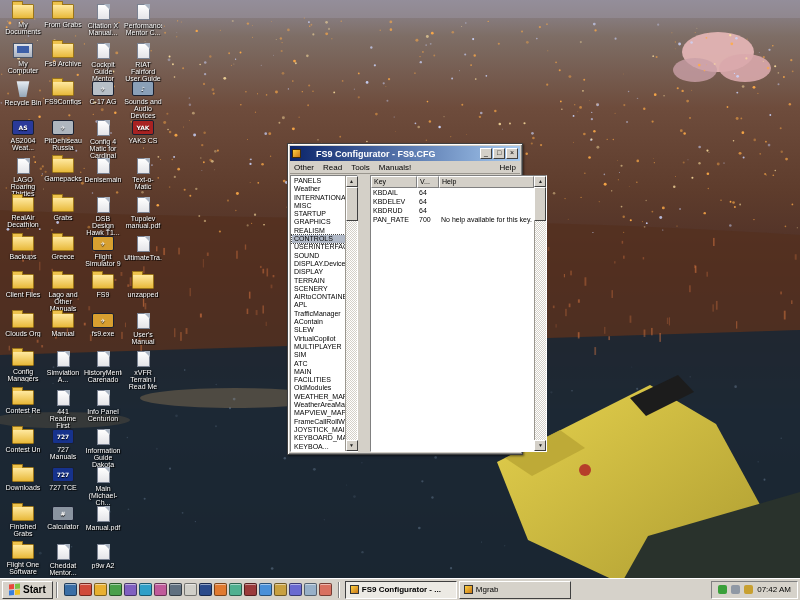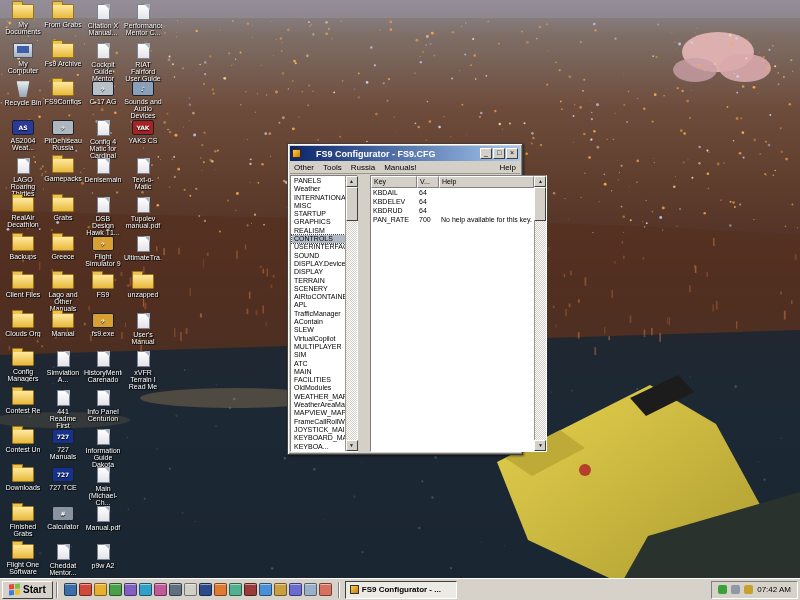--- a/index.html
+++ b/index.html
@@ -1091,22 +1091,22 @@
       <span class="title-icon"></span>
       <span class="title-text">FS9 Configurator - FS9.CFG</span>
       <span class="win-btns">
         <span class="wbtn">_</span>
         <span class="wbtn">□</span>
         <span class="wbtn">×</span>
       </span>
     </div>
     <div class="menubar" id="menubar">
         <span class="menu-item">Other</span>
+        <span class="menu-item">Read</span>
         <span class="menu-item">Tools</span>
-        <span class="menu-item">Russia</span>
         <span class="menu-item">Manuals!</span>
         <span class="menu-item right">Help</span>
       </div>
     <div class="client">
       <div class="pane left-pane">
         <div class="list" id="section-list">
             <div class="section-item">PANELS</div>
             <div class="section-item">Weather</div>
             <div class="section-item">INTERNATIONAL</div>
             <div class="section-item">MISC</div>
@@ -1218,20 +1218,24 @@
         <span class="ql" style="background: rgb(106, 106, 208);"></span>
         <span class="ql" style="background: rgb(152, 176, 200);"></span>
         <span class="ql" style="background: rgb(216, 112, 96);"></span>
       </div>
     <span class="tbdiv"></span>
     <div id="tasks">
         <button class="task active">
           <span class="ticon"></span>
           <span class="tlabel">FS9 Configurator - ...</span>
         </button>
+        <button class="task">
+          <span class="ticon"></span>
+          <span class="tlabel">Mgrab</span>
+        </button>
       </div>
     <div id="tray">
       <span class="tray-ico ti1"></span>
       <span class="tray-ico ti2"></span>
       <span class="tray-ico ti3"></span>
       <span class="tray-time">07:42 AM</span>
     </div>
   </div>
 
 </div>

